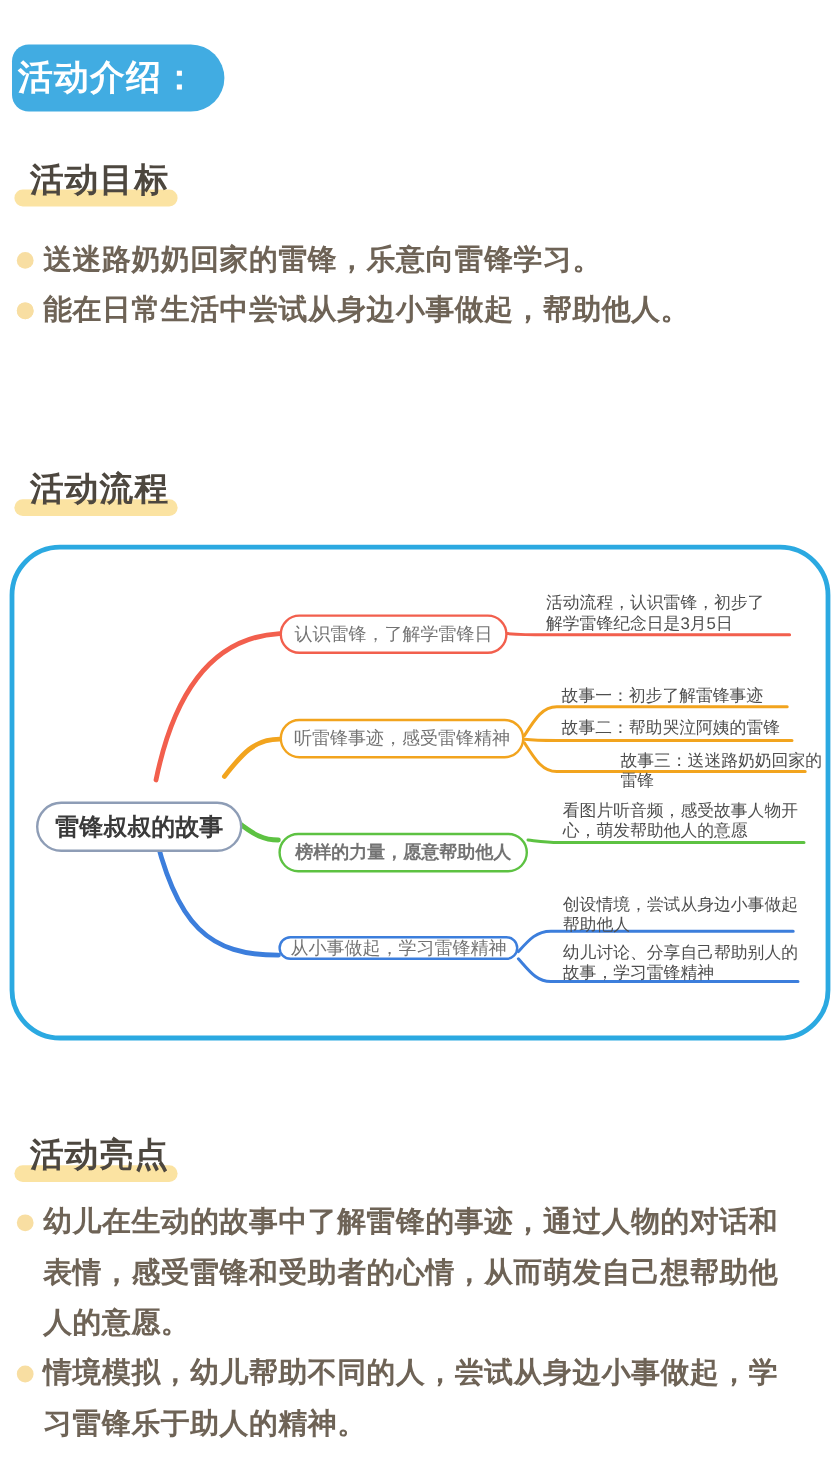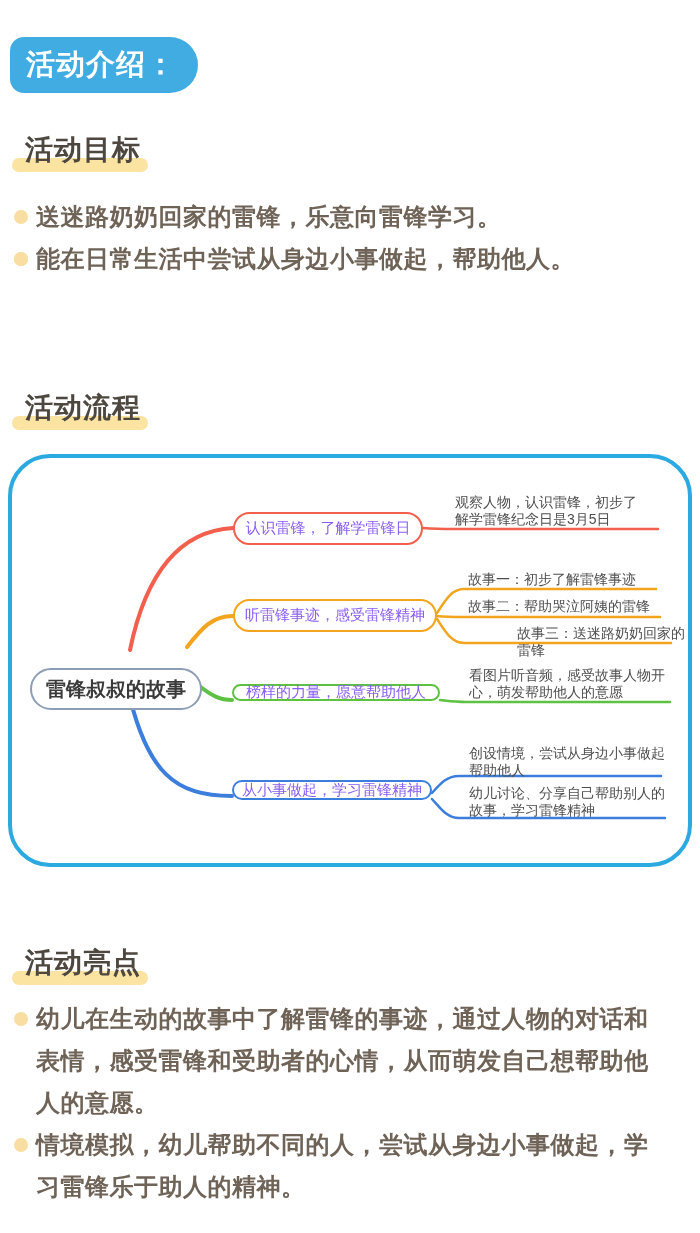--- a/index.html
+++ b/index.html
@@ -6,21 +6,21 @@
   body{
     width:700px;height:1233px;position:relative;background:#ffffff;overflow:hidden;
     font-family:"Liberation Sans","DejaVu Sans",sans-serif;
   }
   
   .badge{
     position:absolute;left:10px;top:37px;height:56px;
     background:#41ACE2;color:#fff;
     border-radius:14px 28px 28px 14px;
     font-size:29px;font-weight:bold;letter-spacing:1px;
-    display:flex;align-items:center;padding:0 22px 0 16px;
+    display:flex;align-items:center;padding:0 22px 0 5px;
   }
   
   .sec-heading{
     position:absolute;left:25px;z-index:1;
     font-size:28px;font-weight:bold;color:#4D473F;letter-spacing:1px;
   }
   .sec-heading::after{
     content:"";position:absolute;left:-13px;right:-7px;bottom:-3px;height:14px;
     background:#FBE3A2;border-radius:7px;z-index:-1;
   }
@@ -49,30 +49,30 @@
   .mm-svg{position:absolute;left:0;top:0;}
   .mm-svg path{fill:none;stroke-linecap:round;}
   .st-red{stroke:#F25F4D;}
   .st-yellow{stroke:#F2A41E;}
   .st-green{stroke:#5DC242;}
   .st-blue{stroke:#3C7EDC;}
   .w-main{stroke-width:4;}
   .w-line{stroke-width:2.5;}
   .node{
     position:absolute;background:#fff;display:flex;align-items:center;justify-content:center;
-    white-space:nowrap;font-size:15px;color:#8b5cf6;border-radius:17px;box-sizing:border-box;
+    white-space:nowrap;font-size:15px;color:#737373;border-radius:17px;box-sizing:border-box;
   }
   .node-central{
     left:22px;top:190px;width:172px;height:42px;
     border:2px solid #8E9DB6;border-radius:22px;
     font-size:20px;font-weight:600;color:#3A3A3A;margin-top:24px;
   }
   .node-b1{left:225px;top:58px;width:190px;height:33px;border:2px solid #F25F4D;}
   .node-b2{left:225px;top:145px;width:204px;height:33px;border:2px solid #F2A41E;}
-  .node-b3{left:224px;top:230px;width:208px;height:17px;border:2px solid #5DC242;}
+  .node-b3{left:224px;top:240px;width:208px;height:33px;border:2px solid #5DC242;font-weight:bold;}
   .node-b4{left:224px;top:326px;width:200px;height:20px;border:2px solid #3C7EDC;}
   .leaf{
     position:absolute;font-size:14px;line-height:17px;color:#4E4E4E;white-space:pre-line;
   }
   .leaf-b1{left:447px;top:40px;}
   .leaf-b2-1{left:460px;top:117px;}
   .leaf-b2-2{left:460px;top:144px;}
   .leaf-b2-3{left:484px;top:171px;margin-left:25px;}
   .leaf-b3{left:461px;top:213px;}
   .leaf-b4-1{left:461px;top:291px;}
@@ -119,21 +119,21 @@
       <path class="st-blue w-line" d="M424,345 C433,355 439,364 451,364 L657,364"></path>
     </svg>
 
     <div class="node node-central">雷锋叔叔的故事</div>
 
     <div class="node node-b1">认识雷锋，了解学雷锋日</div>
     <div class="node node-b2">听雷锋事迹，感受雷锋精神</div>
     <div class="node node-b3">榜样的力量，愿意帮助他人</div>
     <div class="node node-b4">从小事做起，学习雷锋精神</div>
 
-    <div class="leaf leaf-b1">观察人物，认识雷锋，初步了
+    <div class="leaf leaf-b1">活动流程，认识雷锋，初步了
 解学雷锋纪念日是3月5日</div>
     <div class="leaf leaf-b2-1">故事一：初步了解雷锋事迹</div>
     <div class="leaf leaf-b2-2">故事二：帮助哭泣阿姨的雷锋</div>
     <div class="leaf leaf-b2-3">故事三：送迷路奶奶回家的雷锋</div>
     <div class="leaf leaf-b3">看图片听音频，感受故事人物开
 心，萌发帮助他人的意愿</div>
     <div class="leaf leaf-b4-1">创设情境，尝试从身边小事做起
 帮助他人</div>
     <div class="leaf leaf-b4-2">幼儿讨论、分享自己帮助别人的
 故事，学习雷锋精神</div>

